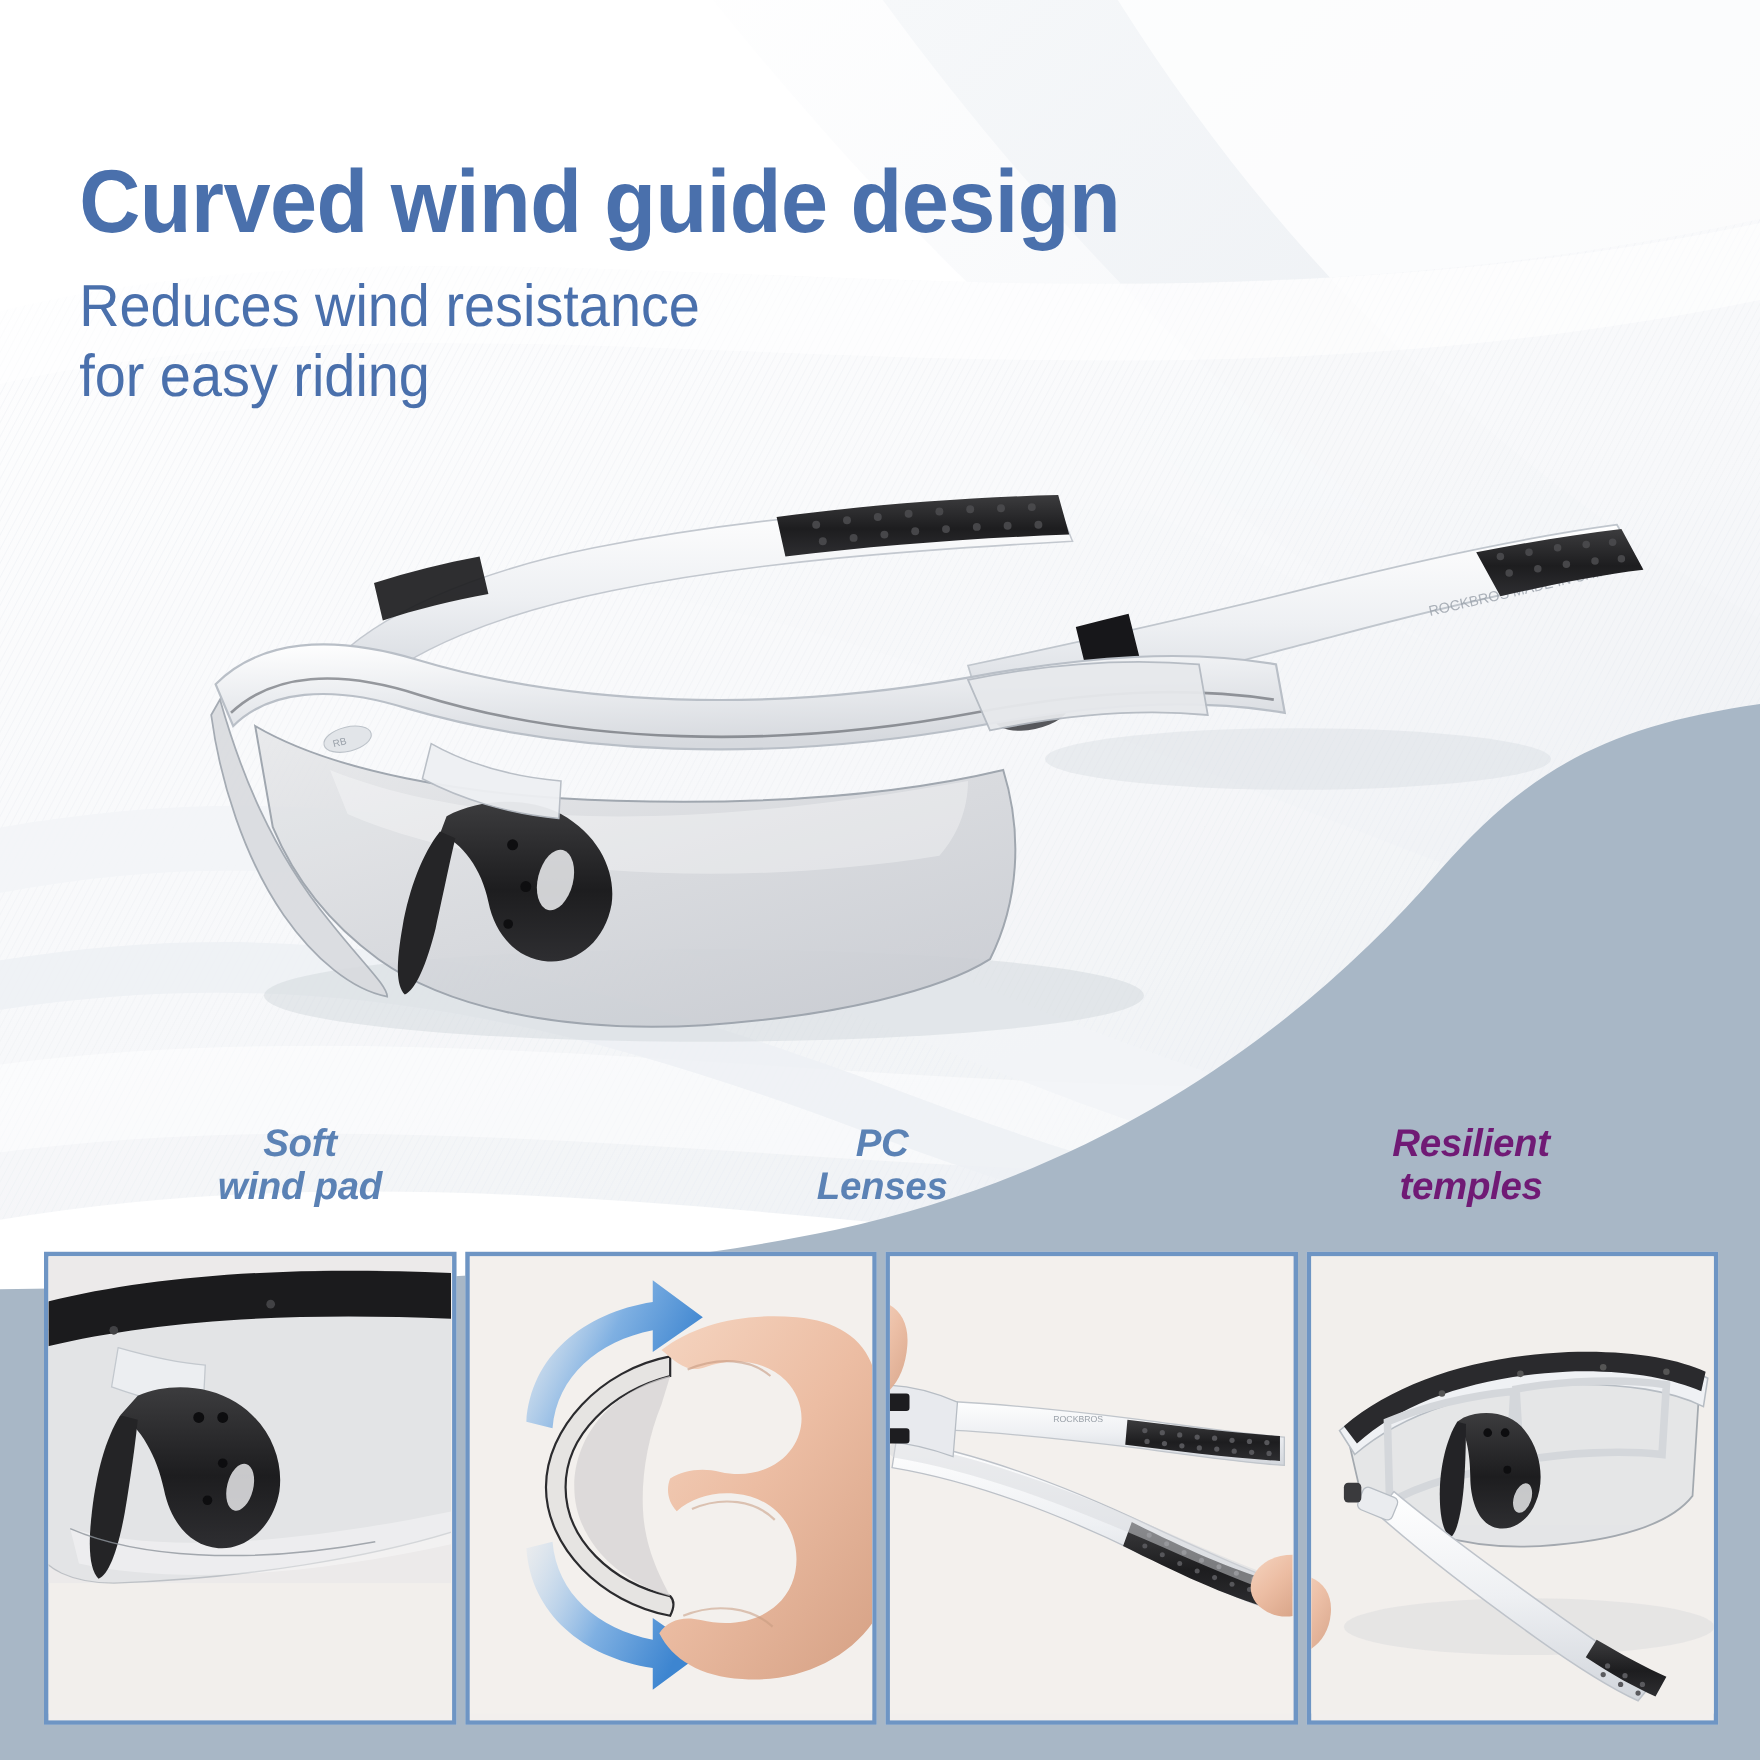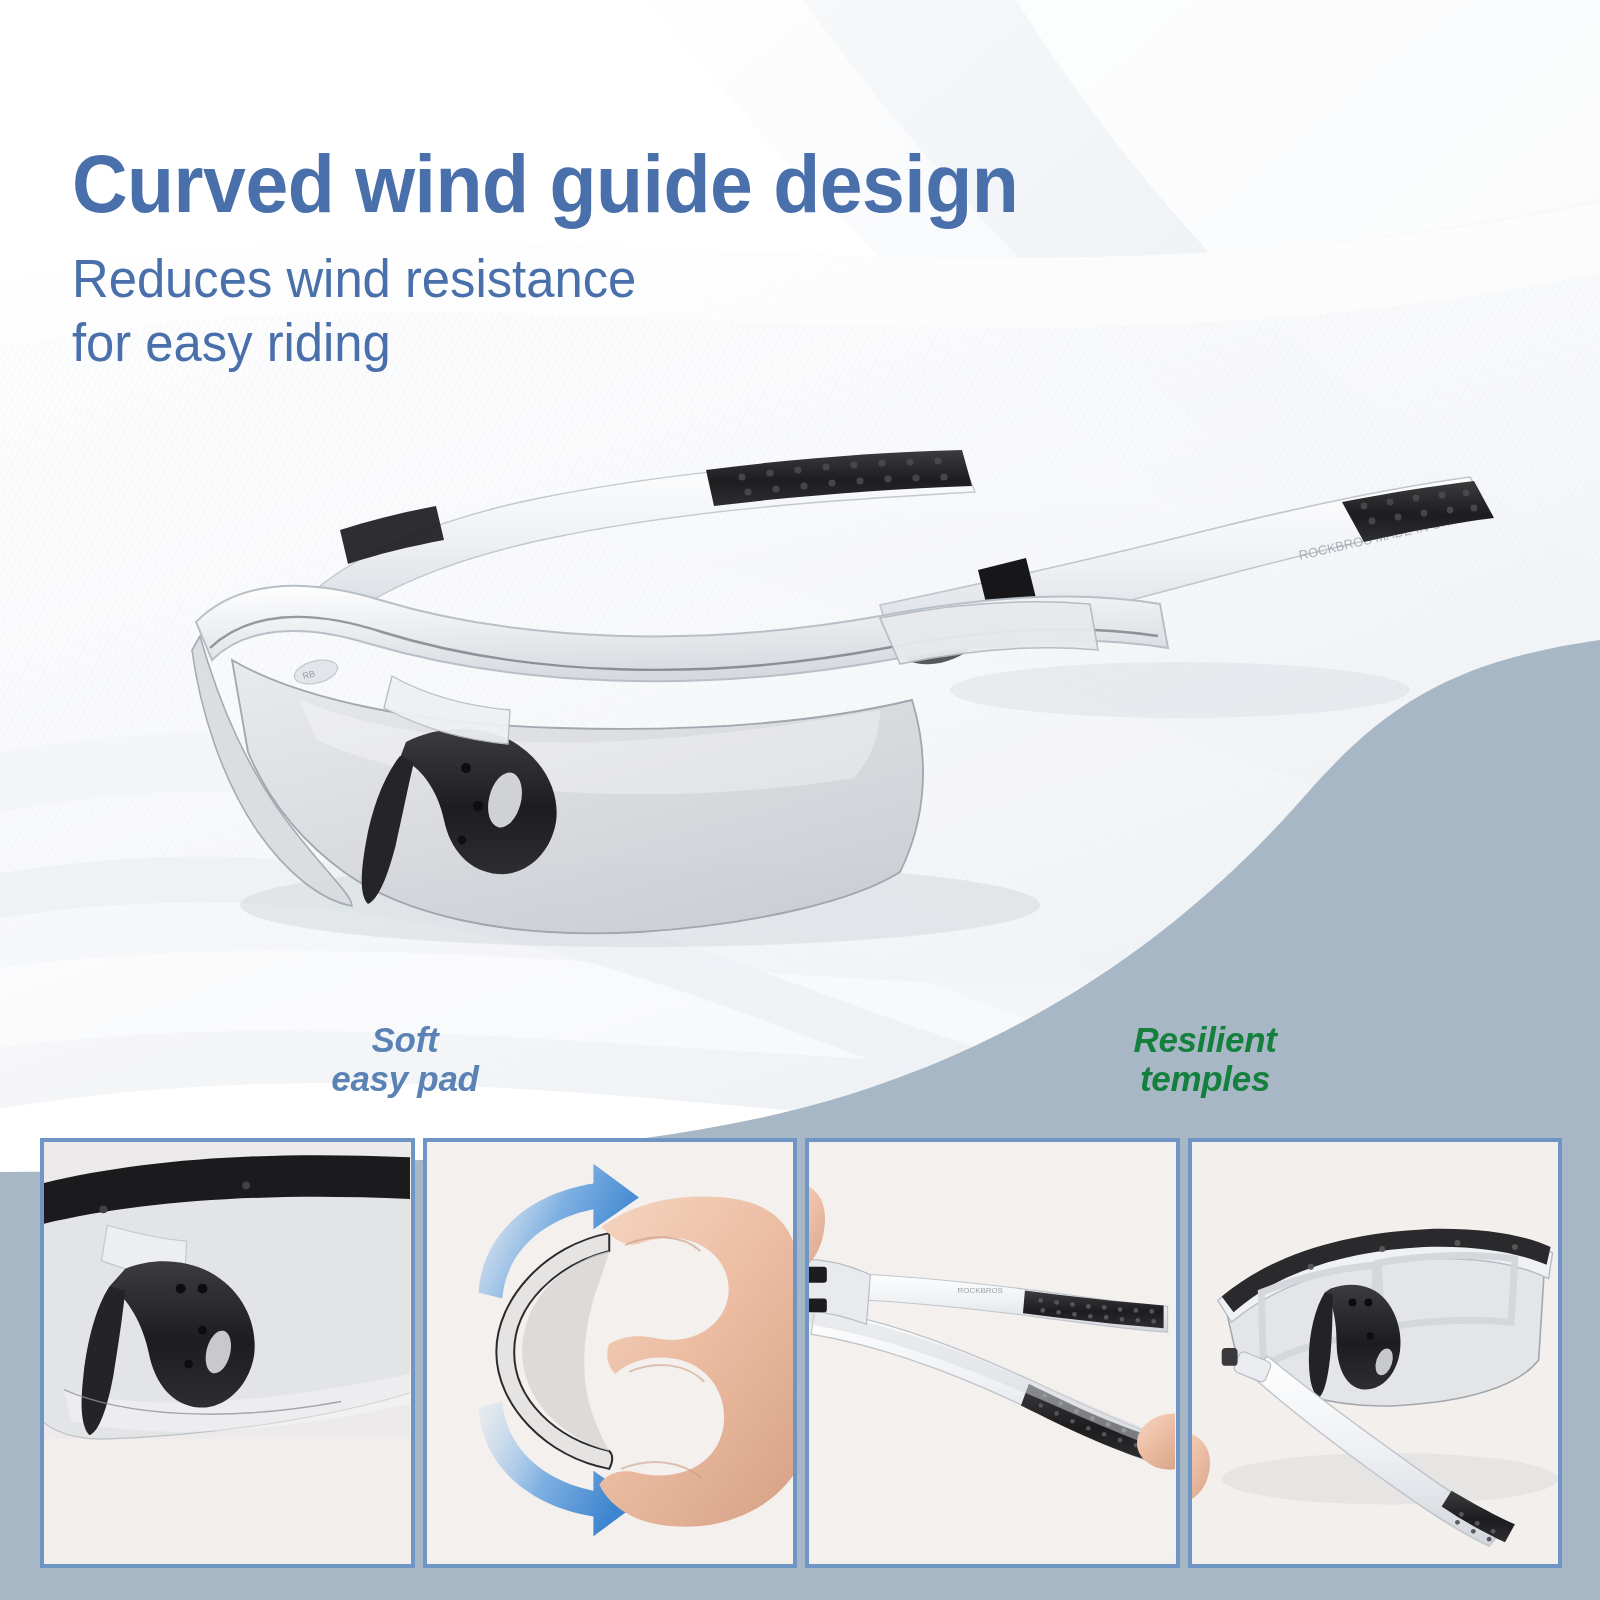--- a/index.html
+++ b/index.html
@@ -67,21 +67,21 @@
     flex: 1 1 0;
     text-align: center;
     font-size: 35px;
     font-weight: bold;
     font-style: italic;
     line-height: 1.12;
     letter-spacing: -0.3px;
   }
   .caption span { display: block; white-space: nowrap; }
   .caption.blue  { color: #5b82b5; }
-  .caption.white { color: #15803d; }
+  .caption.white { color: #701a75; }
   .caption.c1 { padding-left: 10px; }
   .caption.c2 { padding-left: 4px; }
   .caption.c3 { padding-left: 10px; }
   .caption.c4 { padding-left: 6px; }
 
   
   .panels {
     position: absolute;
     left: 40px; top: 1138px;
     width: 1522px; height: 430px;
@@ -296,21 +296,25 @@
     <div class="headline">Curved wind guide design</div>
     <div class="subheadline">
       <span>Reduces wind resistance</span>
       <span>for easy riding</span>
     </div>
   </div>
 
   <div class="caption-row">
     <div class="caption blue c1">
       <span>Soft</span>
-      <span>easy pad</span>
+      <span>wind pad</span>
+    </div>
+    <div class="caption blue c2">
+      <span>PC</span>
+      <span>Lenses</span>
     </div>
     <div class="caption white c3">
       <span>Resilient</span>
       <span>temples</span>
     </div>
   </div>
 
   <div class="panels">
 
     <div class="panel">

